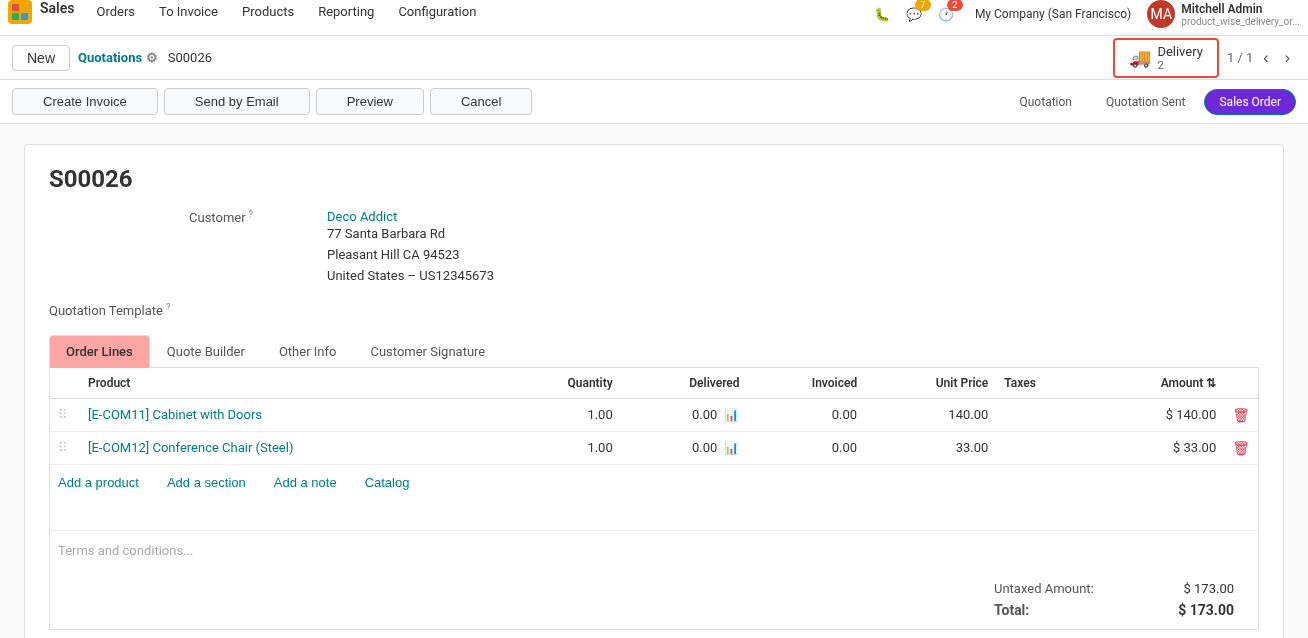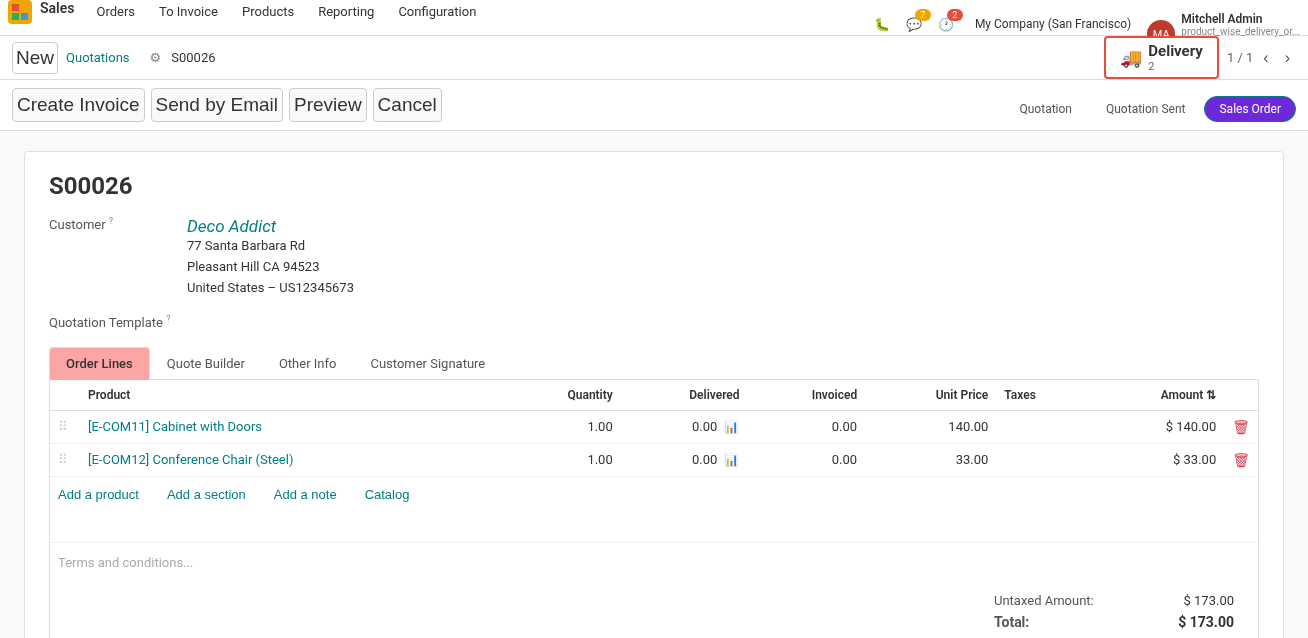--- a/index.html
+++ b/index.html
@@ -10,54 +10,54 @@
     .nav-logo { width: 24px; height: 24px; background: #f0a500; border-radius: 4px; display: flex; align-items: center; justify-content: center; margin-right: 4px; }
     .nav-logo svg { width: 16px; height: 16px; }
     .nav-app-name { font-weight: 600; font-size: 14px; margin-right: 8px; }
     .nav-item { padding: 4px 10px; font-size: 13px; color: #333; cursor: pointer; border-radius: 4px; }
     .nav-spacer { flex: 1; }
     .nav-icons { display: flex; align-items: center; gap: 8px; }
     .nav-icon-btn { position: relative; cursor: pointer; padding: 4px; color: #555; }
     .badge { position: absolute; top: -4px; right: -4px; background: #e74c3c; color: #fff; border-radius: 10px; font-size: 9px; padding: 1px 4px; min-width: 16px; text-align: center; }
     .badge-yellow { background: #f0a500; }
     .company-name { font-size: 12px; color: #333; margin: 0 8px; }
-    .user-avatar { width: 28px; height: 28px; border-radius: 50%; background: #c0392b; display: flex; align-items: center; justify-content: center; color: white; font-size: 11px; margin-top: 20px; }
+    .user-avatar { width: 28px; height: 28px; border-radius: 50%; background: #c0392b; display: flex; align-items: center; justify-content: center; color: white; font-size: 14px; }
     .user-info { display: flex; flex-direction: column; margin-left: 6px; }
     .user-info .name { font-size: 12px; font-weight: 600; }
     .user-info .sub { font-size: 10px; color: #888; white-space: nowrap; overflow: hidden; text-overflow: ellipsis; max-width: 120px; }
 
     
     .action-bar { display: flex; align-items: center; height: 44px; padding: 0 12px; border-bottom: 1px solid #ddd; gap: 8px; }
-    .btn-new { background: #fff; border: 1px solid #ccc; border-radius: 4px; padding: 4px 3px; font-size: 19px; cursor: pointer; color: #333; }
-    .breadcrumb { color: #017e84; font-size: 13px; display: flex; align-items: center; gap: 20px; cursor: pointer; }
+    .btn-new { background: #fff; border: 1px solid #ccc; border-radius: 4px; padding: 4px 14px; font-size: 14px; cursor: pointer; color: #333; }
+    .breadcrumb { color: #017e84; font-size: 13px; display: flex; align-items: center; gap: 4px; cursor: pointer; font-weight: bold; }
     .breadcrumb-gear { color: #888; cursor: pointer; }
     .delivery-btn { margin-left: auto; border: 2px solid #e74c3c; border-radius: 4px; padding: 4px 14px; display: flex; align-items: center; gap: 6px; cursor: pointer; background: #fff; }
     .delivery-btn .truck-icon { color: #7c5cbf; font-size: 18px; }
-    .delivery-label { font-size: 15px; font-weight: 700; }
+    .delivery-label { font-size: 13px; font-weight: 400; }
     .delivery-count { font-size: 11px; color: #666; }
     .pager { display: flex; align-items: center; gap: 4px; margin-left: auto; color: #666; font-size: 13px; }
     .pager-btn { cursor: pointer; color: #555; padding: 2px 6px; border: none; background: none; font-size: 16px; }
 
     
     .toolbar { display: flex; align-items: center; padding: 8px 12px; border-bottom: 1px solid #ddd; gap: 6px; }
-    .toolbar-btn { background: #f8f9fa; border: 1px solid #ccc; border-radius: 4px; padding: 5px 4px; font-size: 19px; cursor: pointer; color: #333; }
-    .status-pills { margin-left: auto; display: flex; gap: 4px; margin-top: 8px; }
+    .toolbar-btn { background: #f8f9fa; border: 1px solid #ccc; border-radius: 4px; padding: 5px 30px; font-size: 13px; cursor: pointer; color: #333; }
+    .status-pills { margin-left: auto; display: flex; gap: 4px; }
     .status-pill { padding: 5px 14px; border-radius: 20px; font-size: 12px; cursor: pointer; color: #666; border: 1px solid transparent; }
     .status-pill.active { background: #6d28d9; color: #fff; border-color: #017e84; }
     .status-pill:not(.active) { color: #555; }
 
     
     .main { padding: 20px 24px; background: #f9f9f9; min-height: 500px; }
     .order-card { background: #fff; border: 1px solid #e0e0e0; border-radius: 4px; padding: 20px 24px; }
     .order-title { font-size: 24px; font-weight: 700; margin-bottom: 16px; }
     .form-grid { display: grid; grid-template-columns: 1fr 1fr; gap: 12px 40px; margin-bottom: 16px; }
-    .field-row { display: flex; align-items: flex-start; gap: 8px; }
+    .field-row { display: flex; align-items: flex-start; gap: 8px; justify-content: center; }
     .field-label { color: #555; min-width: 130px; font-size: 13px; }
     .field-label sup { font-size: 9px; color: #888; }
-    .field-value { color: #017e84; font-size: 17px; font-style: italic; }
+    .field-value { color: #017e84; font-size: 13px; }
     .field-value.black { color: #333; }
     .address-block { color: #333; font-size: 13px; line-height: 1.6; }
     .template-row { margin-bottom: 16px; display: flex; gap: 8px; align-items: center; }
 
     
     .tabs { display: flex; border-bottom: 1px solid #ddd; margin-bottom: 0; }
     .tab { padding: 8px 16px; cursor: pointer; font-size: 13px; border: 1px solid transparent; border-bottom: none; color: #555; border-radius: 4px 4px 0 0; }
     .tab.active { background: #fca5a5; border-color: #ddd; border-bottom-color: #fff; color: #333; font-weight: 500; margin-bottom: -1px; }
 
     

